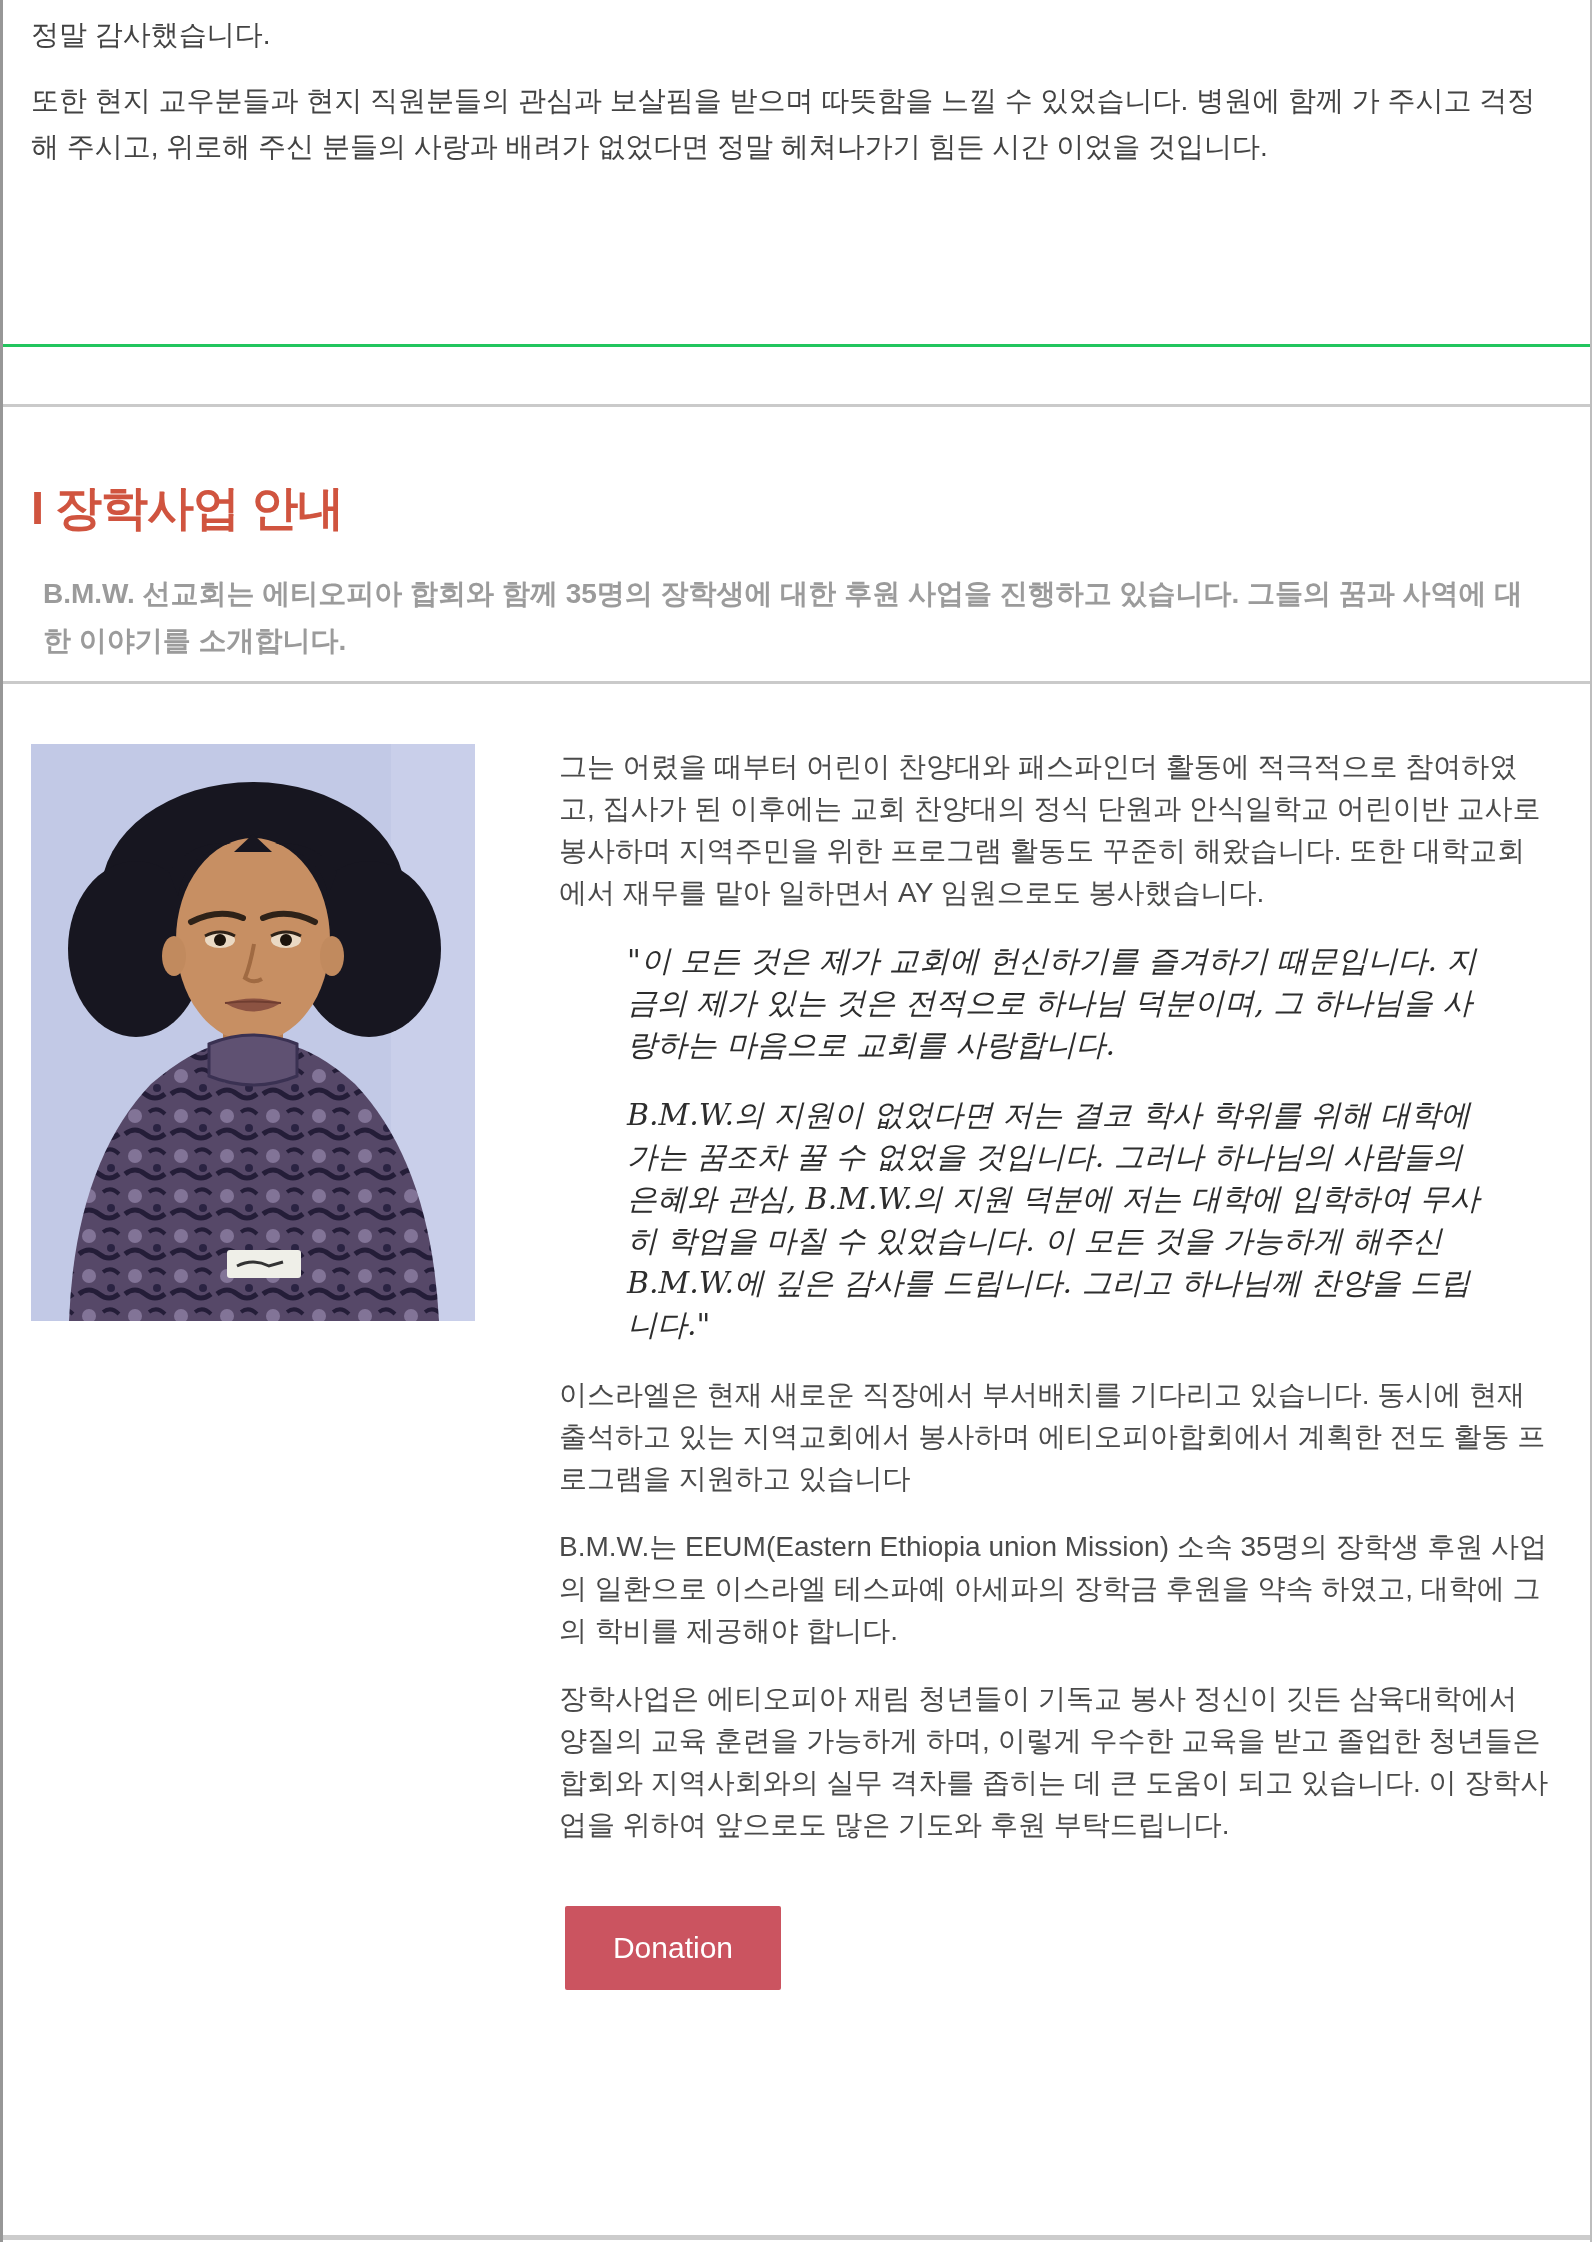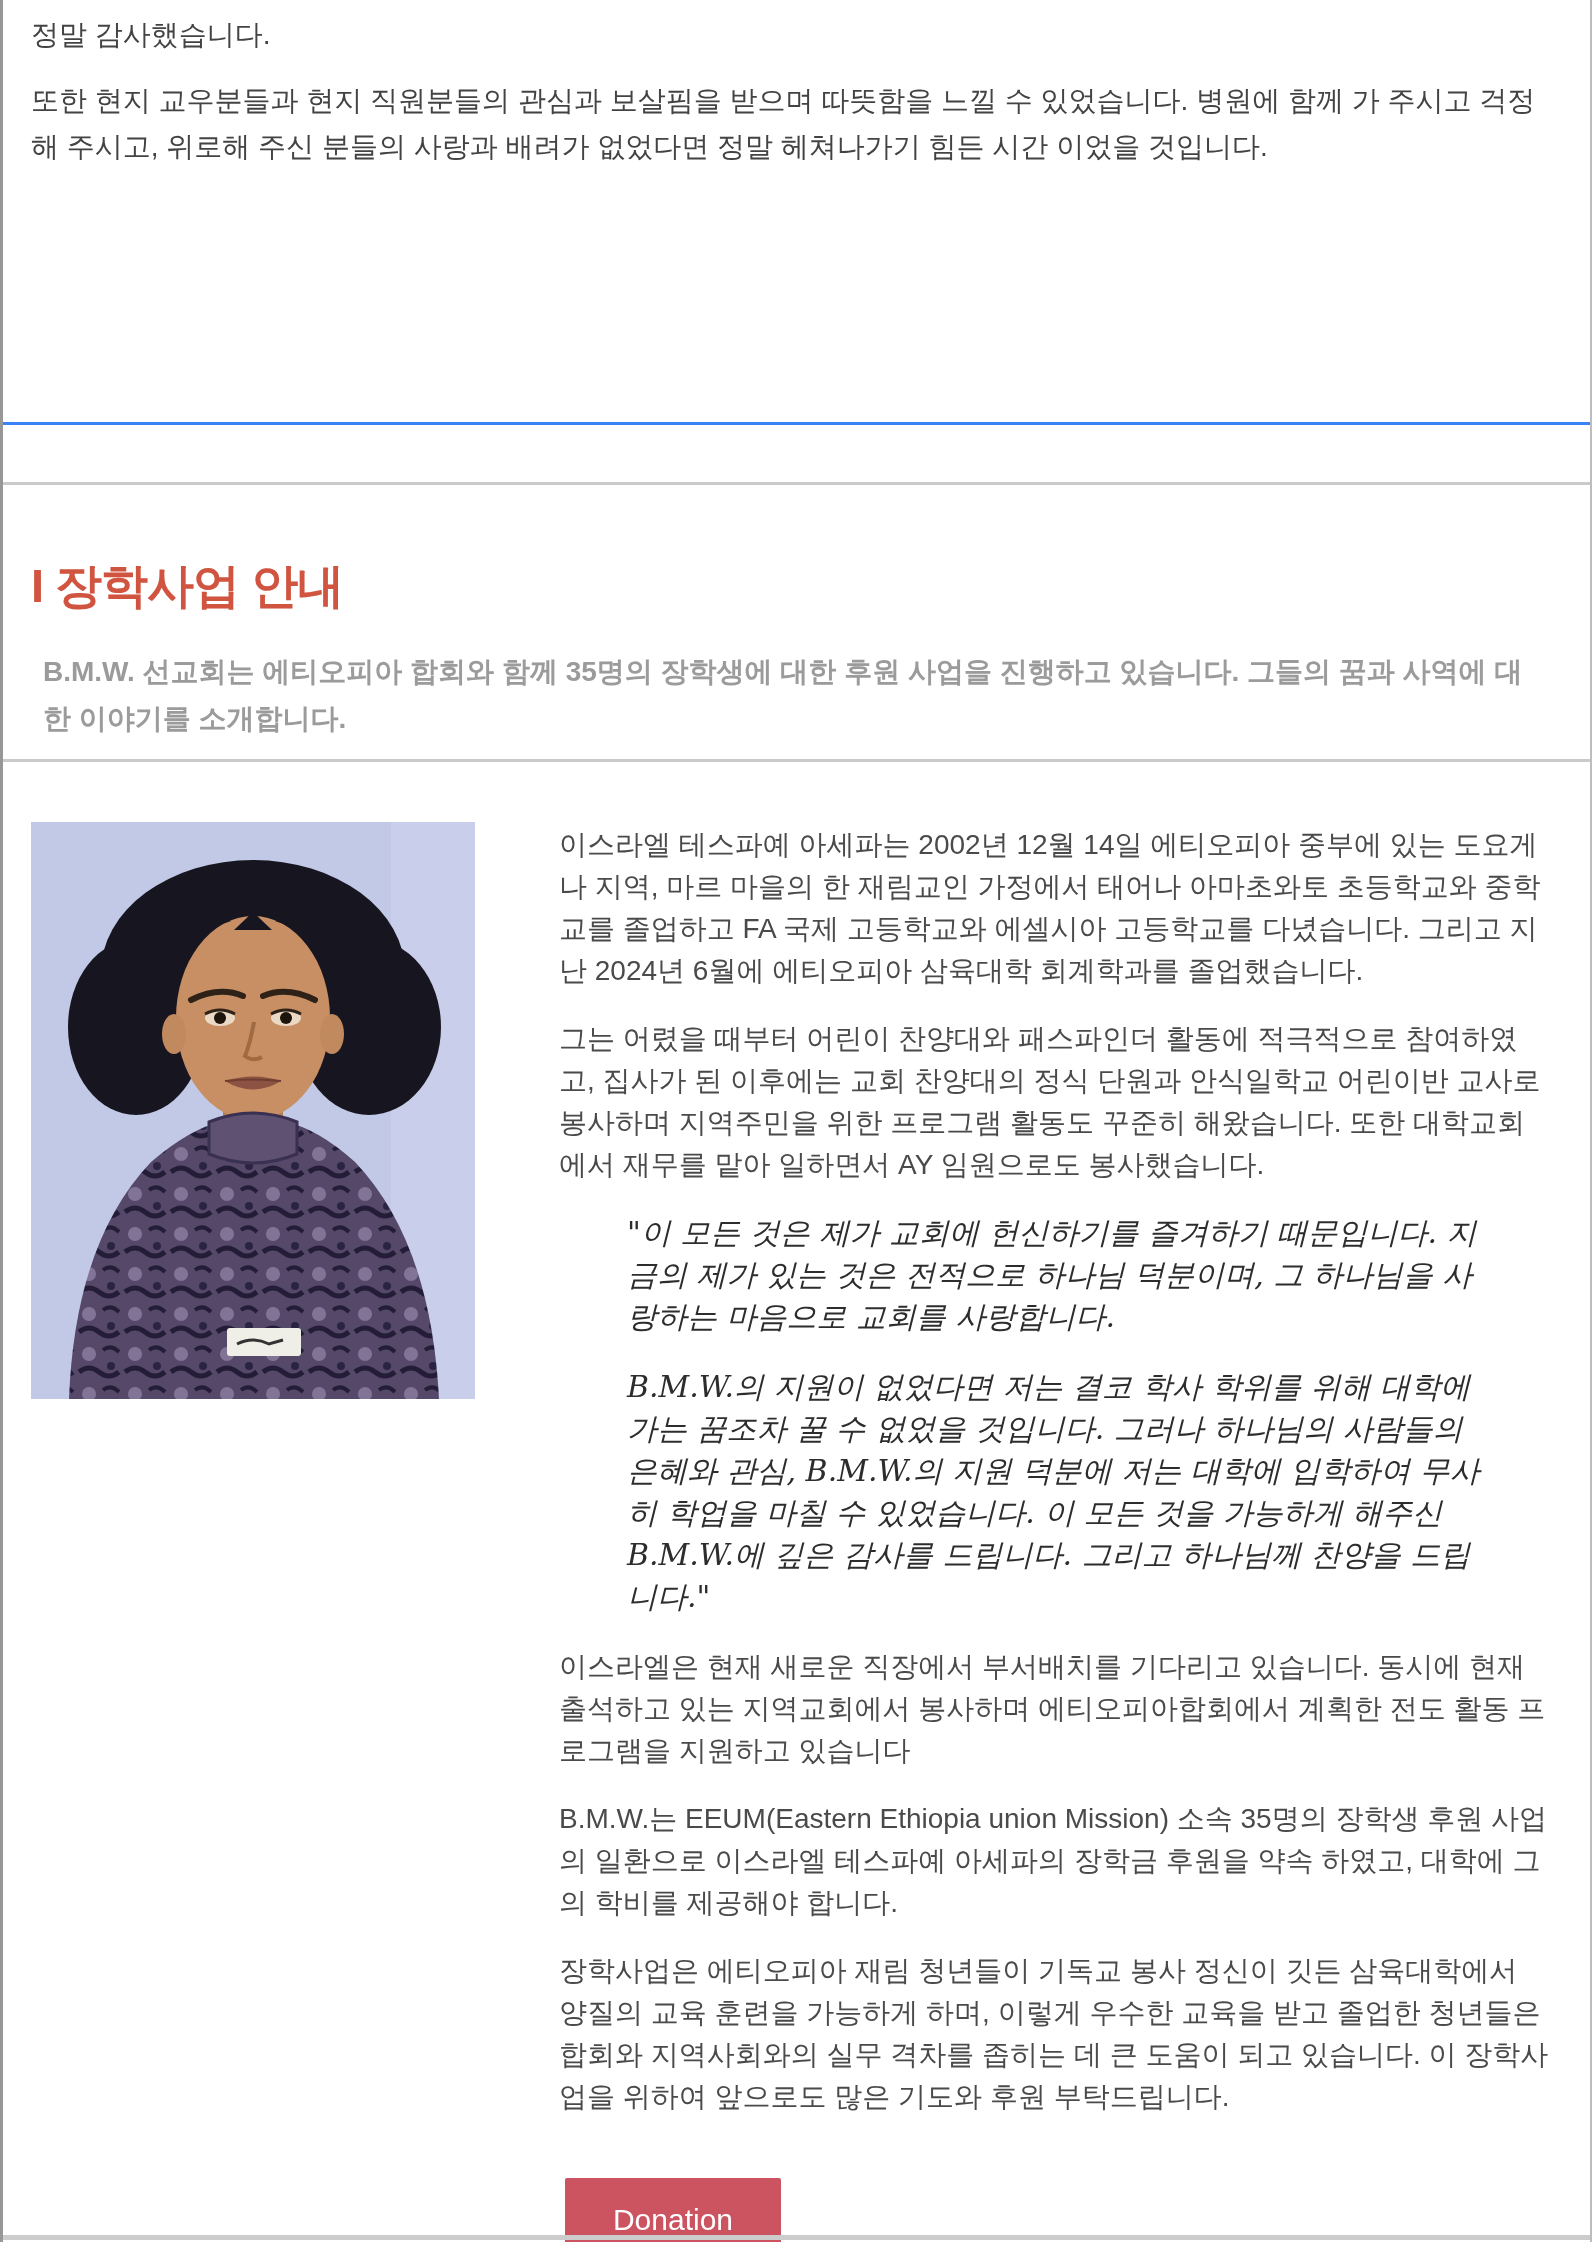--- a/index.html
+++ b/index.html
@@ -3,21 +3,21 @@
 <meta charset="utf-8">
 <style>
   html,body{margin:0;padding:0;background:#fff;}
   body{font-family:"Liberation Sans","DejaVu Sans",sans-serif;color:#4a4a4a;}
   .page{
     width:1592px;height:2242px;box-sizing:border-box;position:relative;
     background:#fff;border-left:3px solid #979797;border-right:2px solid #bdbdbd;
     overflow:hidden;
   }
   
-  .section-top{height:425px;box-sizing:border-box;border-bottom:3px solid #3b82f6;padding:12px 28px 0 28px;overflow:hidden;}
+  .section-top{height:347px;box-sizing:border-box;border-bottom:3px solid #22c55e;padding:12px 28px 0 28px;overflow:hidden;}
   .section-top p{margin:0;font-size:28px;line-height:46px;color:#434343;}
   .section-top .para-warmth{margin-top:20px;}
   
   .gap-row{height:57px;border-bottom:3px solid #cacaca;}
   
   .section-heading{height:277px;box-sizing:border-box;border-bottom:3px solid #cacaca;padding:70px 30px 0 28px;overflow:hidden;}
   .section-heading h2{margin:0 0 30px 0;font-size:47px;font-weight:bold;color:#d0543f;letter-spacing:-1px;}
   .section-heading .subtitle{margin:12px;font-size:28px;line-height:47px;font-weight:bold;color:#9b9b9b;max-width:1528px;}
   
   .section-profile{padding:60px 28px 0 28px;display:flex;align-items:flex-start;}
@@ -102,21 +102,20 @@
 
         <path d="M38 577 Q44 420 120 340 Q160 306 190 300 L254 300 Q286 306 324 340 Q400 420 408 577 Z" fill="url(#knit)"></path>
         <path d="M178 300 Q222 282 266 300 L266 332 Q222 350 178 332 Z" fill="#5f5172" stroke="#3a3152" stroke-width="3"></path>
 
         <rect x="196" y="506" width="74" height="28" rx="3" fill="#efefe8"></rect>
         <path d="M206 522 Q222 514 238 522 L252 518" stroke="#333333" stroke-width="3" fill="none"></path>
       </svg>
     </div>
 
     <div class="content-col">
-      <p>이스라엘 테스파예 아세파는 2002년 12월 14일 에티오피아 중부에 있는 도요게나 지역, 마르 마을의 한 재림교인 가정에서 태어나 아마초와토 초등학교와 중학교를 졸업하고 FA 국제 고등학교와 에셀시아 고등학교를 다녔습니다. 그리고 지난 2024년 6월에 에티오피아 삼육대학 회계학과를 졸업했습니다.</p>
       <p>그는 어렸을 때부터 어린이 찬양대와 패스파인더 활동에 적극적으로 참여하였고, 집사가 된 이후에는 교회 찬양대의 정식 단원과 안식일학교 어린이반 교사로 봉사하며 지역주민을 위한 프로그램 활동도 꾸준히 해왔습니다. 또한 대학교회에서 재무를 맡아 일하면서 AY 임원으로도 봉사했습니다.</p>
       <blockquote>
         <p>"이 모든 것은 제가 교회에 헌신하기를 즐겨하기 때문입니다. 지금의 제가 있는 것은 전적으로 하나님 덕분이며, 그 하나님을 사랑하는 마음으로 교회를 사랑합니다.</p>
         <p>B.M.W.의 지원이 없었다면 저는 결코 학사 학위를 위해 대학에 가는 꿈조차 꿀 수 없었을 것입니다. 그러나 하나님의 사람들의 은혜와 관심, B.M.W.의 지원 덕분에 저는 대학에 입학하여 무사히 학업을 마칠 수 있었습니다. 이 모든 것을 가능하게 해주신 B.M.W.에 깊은 감사를 드립니다. 그리고 하나님께 찬양을 드립니다."</p>
       </blockquote>
       <p>이스라엘은 현재 새로운 직장에서 부서배치를 기다리고 있습니다. 동시에 현재 출석하고 있는 지역교회에서 봉사하며 에티오피아합회에서 계획한 전도 활동 프로그램을 지원하고 있습니다</p>
       <p class="bold-para">B.M.W.는 EEUM(Eastern Ethiopia union Mission) 소속 35명의 장학생 후원 사업의 일환으로 이스라엘 테스파예 아세파의 장학금 후원을 약속 하였고, 대학에 그의 학비를 제공해야 합니다.</p>
       <p>장학사업은 에티오피아 재림 청년들이 기독교 봉사 정신이 깃든 삼육대학에서 양질의 교육 훈련을 가능하게 하며, 이렇게 우수한 교육을 받고 졸업한 청년들은 합회와 지역사회와의 실무 격차를 좁히는 데 큰 도움이 되고 있습니다. 이 장학사업을 위하여 앞으로도 많은 기도와 후원 부탁드립니다.</p>
       <button class="donation">Donation</button>
     </div>

